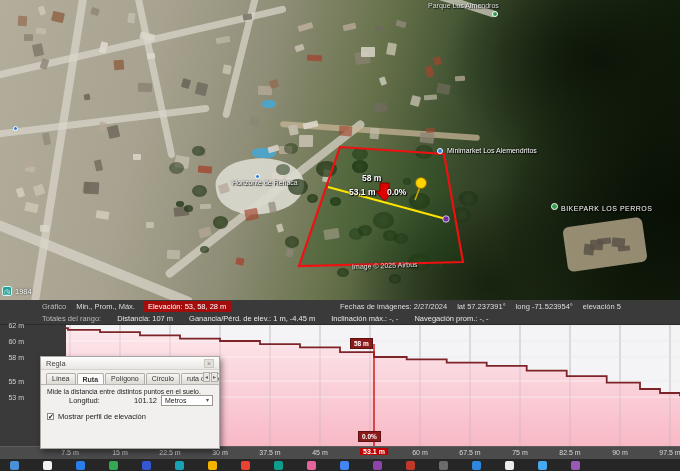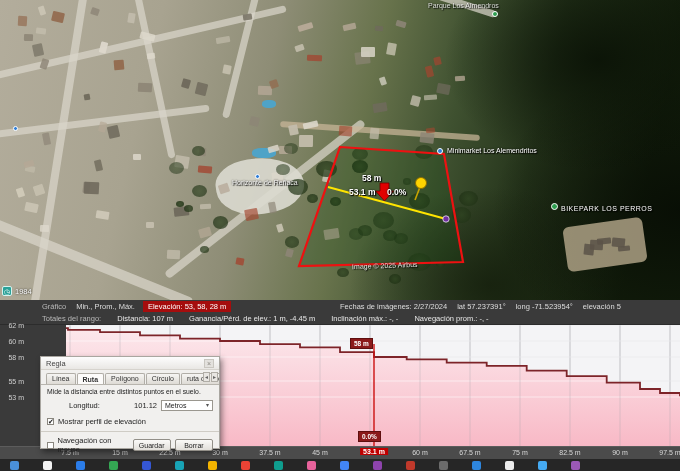--- a/index.html
+++ b/index.html
@@ -63,21 +63,21 @@
   #dlg-title{font-size:7.5px;color:#444;}
   #dlg-close{margin-left:auto;width:10px;height:9px;background:#e3e1dd;border:1px solid #c9c6c0;color:#8a8780;font-size:7px;line-height:7px;text-align:center;}
   #dlg-tabs{position:relative;display:flex;align-items:flex-end;padding:3px 14px 0 5px;height:15px;border-bottom:1px solid #b8b5ae;overflow:hidden;}
   .tab{border:1px solid #b0ada6;border-bottom:none;background:linear-gradient(#f6f5f3,#dedbd5);
        padding:1px 5px 2px;margin-right:1px;font-size:7px;white-space:nowrap;border-radius:2px 2px 0 0;color:#333;}
   .tab.active{background:#fcfbfa;position:relative;top:1px;padding-top:2px;font-weight:bold;}
   #tab-arrows{position:absolute;right:1px;bottom:2px;display:flex;gap:1px;}
   .tab-arrow{width:7px;height:10px;border:1px solid #b0ada6;background:#e8e6e2;font-size:6px;line-height:9px;text-align:center;color:#666;}
   #dlg-body{padding:3px 6px 0;}
   #dlg-desc{font-size:6.8px;color:#222;}
-  #len-row{display:flex;align-items:center;margin-top:5px;}
+  #len-row{display:flex;align-items:center;}
   #len-label{margin-left:22px;}
   #len-value{margin-left:auto;margin-right:4px;}
   #unit-select{width:52px;height:11px;background:#fff;border:1px solid #9a978f;display:flex;align-items:center;font-size:7px;padding-left:3px;}
   #unit-caret{margin-left:auto;width:9px;height:9px;font-size:6px;line-height:9px;text-align:center;color:#555;}
   .chk-row{display:flex;align-items:center;gap:4px;margin-top:6px;}
   .chk{width:7px;height:7px;background:#fff;border:1px solid #8a877f;font-size:7px;line-height:6px;text-align:center;color:#222;}
   #dlg-footer{display:flex;align-items:center;gap:4px;padding:4px 6px 0;border-top:1px solid #cfccc5;margin-top:5px;}
   .btn{width:42px;height:12px;background:linear-gradient(#fbfaf8,#e2dfda);border:1px solid #928f88;border-radius:2px;
        font-size:7px;text-align:center;line-height:11px;color:#222;}
   #btn-save{margin-left:auto;}
@@ -393,21 +393,15 @@
         <div id="unit-select">
           <span>Metros</span>
           <span id="unit-caret">▾</span>
         </div>
       </div>
       <div class="chk-row">
         <div class="chk" id="chk-profile">✔</div>
         <span>Mostrar perfil de elevación</span>
       </div>
     </div>
-    <div id="dlg-footer">
-      <div class="chk" id="chk-mouse"></div>
-      <span>Navegación con mouse</span>
-      <div class="btn" id="btn-save">Guardar</div>
-      <div class="btn">Borrar</div>
-    </div>
   </div>
 
 </div>
 
 </body></html>

